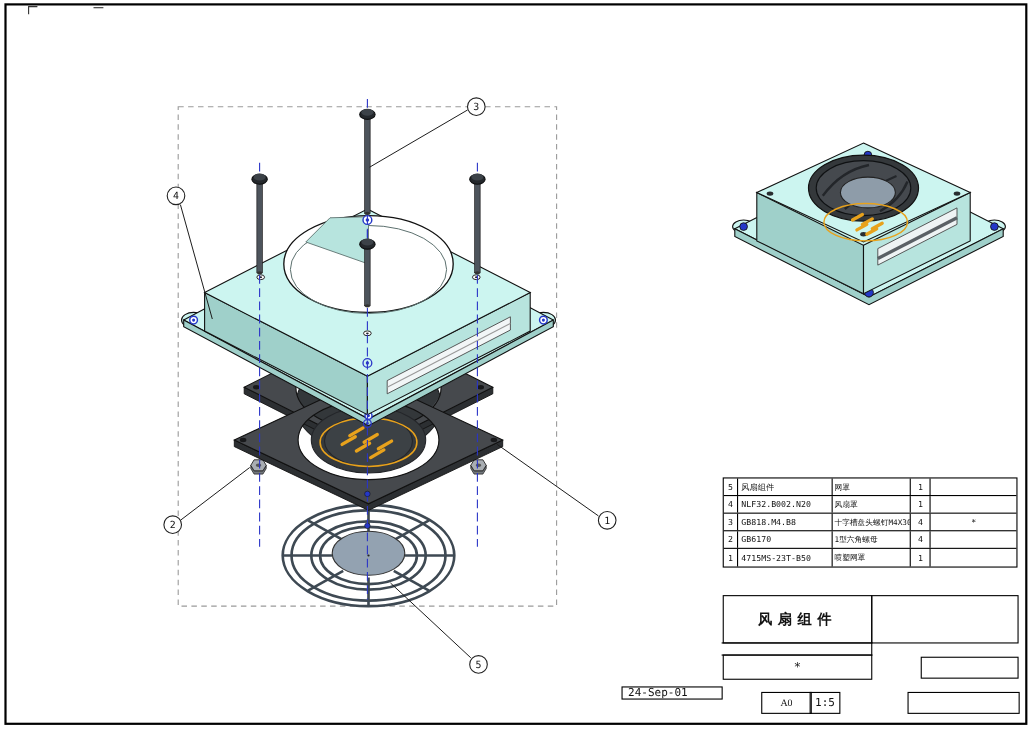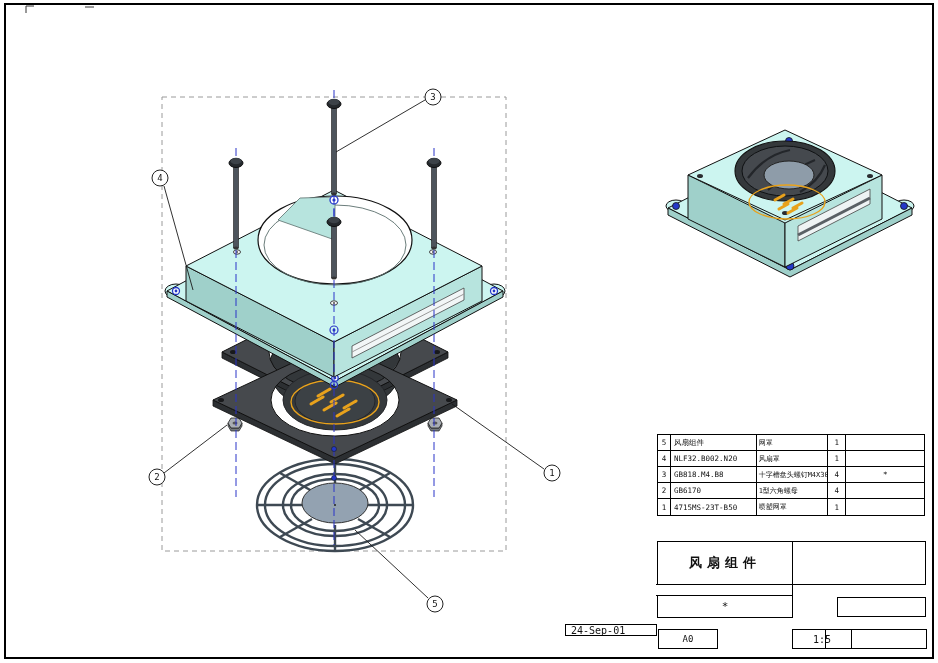--- a/index.html
+++ b/index.html
@@ -24,22 +24,22 @@
   .bom-head{height:22px;font-size:7px;}
   .bom-head .bom-cell{justify-content:center;text-align:center;white-space:normal;word-break:break-all;line-height:8px;}
   
   .tb{position:absolute;border:1px solid #000;box-sizing:border-box;display:flex;align-items:center;justify-content:center;overflow:hidden;}
   #tb-date{left:565px;top:584px;width:92px;height:12px;font-size:10px;justify-content:flex-start;padding-left:5px;margin-top:40px;}
   #tb-strip{left:656px;top:584px;width:137px;height:12px;border-left:none;}
   #tb-title{left:657px;top:541px;width:136px;height:44px;font-size:13px;font-weight:bold;letter-spacing:5px;}
   #tb-right{left:792px;top:541px;width:134px;height:44px;}
   #tb-material{left:657px;top:595px;width:136px;height:23px;font-size:11px;}
   #tb-small{left:837px;top:597px;width:89px;height:20px;}
-  #tb-size{left:658px;top:629px;width:60px;height:20px;font-size:9px;}
-  #tb-scale{left:792px;top:629px;width:60px;height:20px;font-size:10px;}
+  #tb-size{left:692px;top:629px;width:46px;height:20px;font-size:9px;font-family:Liberation Serif, serif;}
+  #tb-scale{left:736px;top:629px;width:28px;height:20px;font-size:10px;}
   #tb-br{left:825px;top:629px;width:102px;height:20px;}
   text{font-family:"DejaVu Sans Mono","Liberation Mono",monospace;}
 </style>
 </head>
 <body>
 
 <div id="sheet">
   <div id="frame"></div>
 
   <svg width="938" height="663" viewBox="0 0 938 663">

